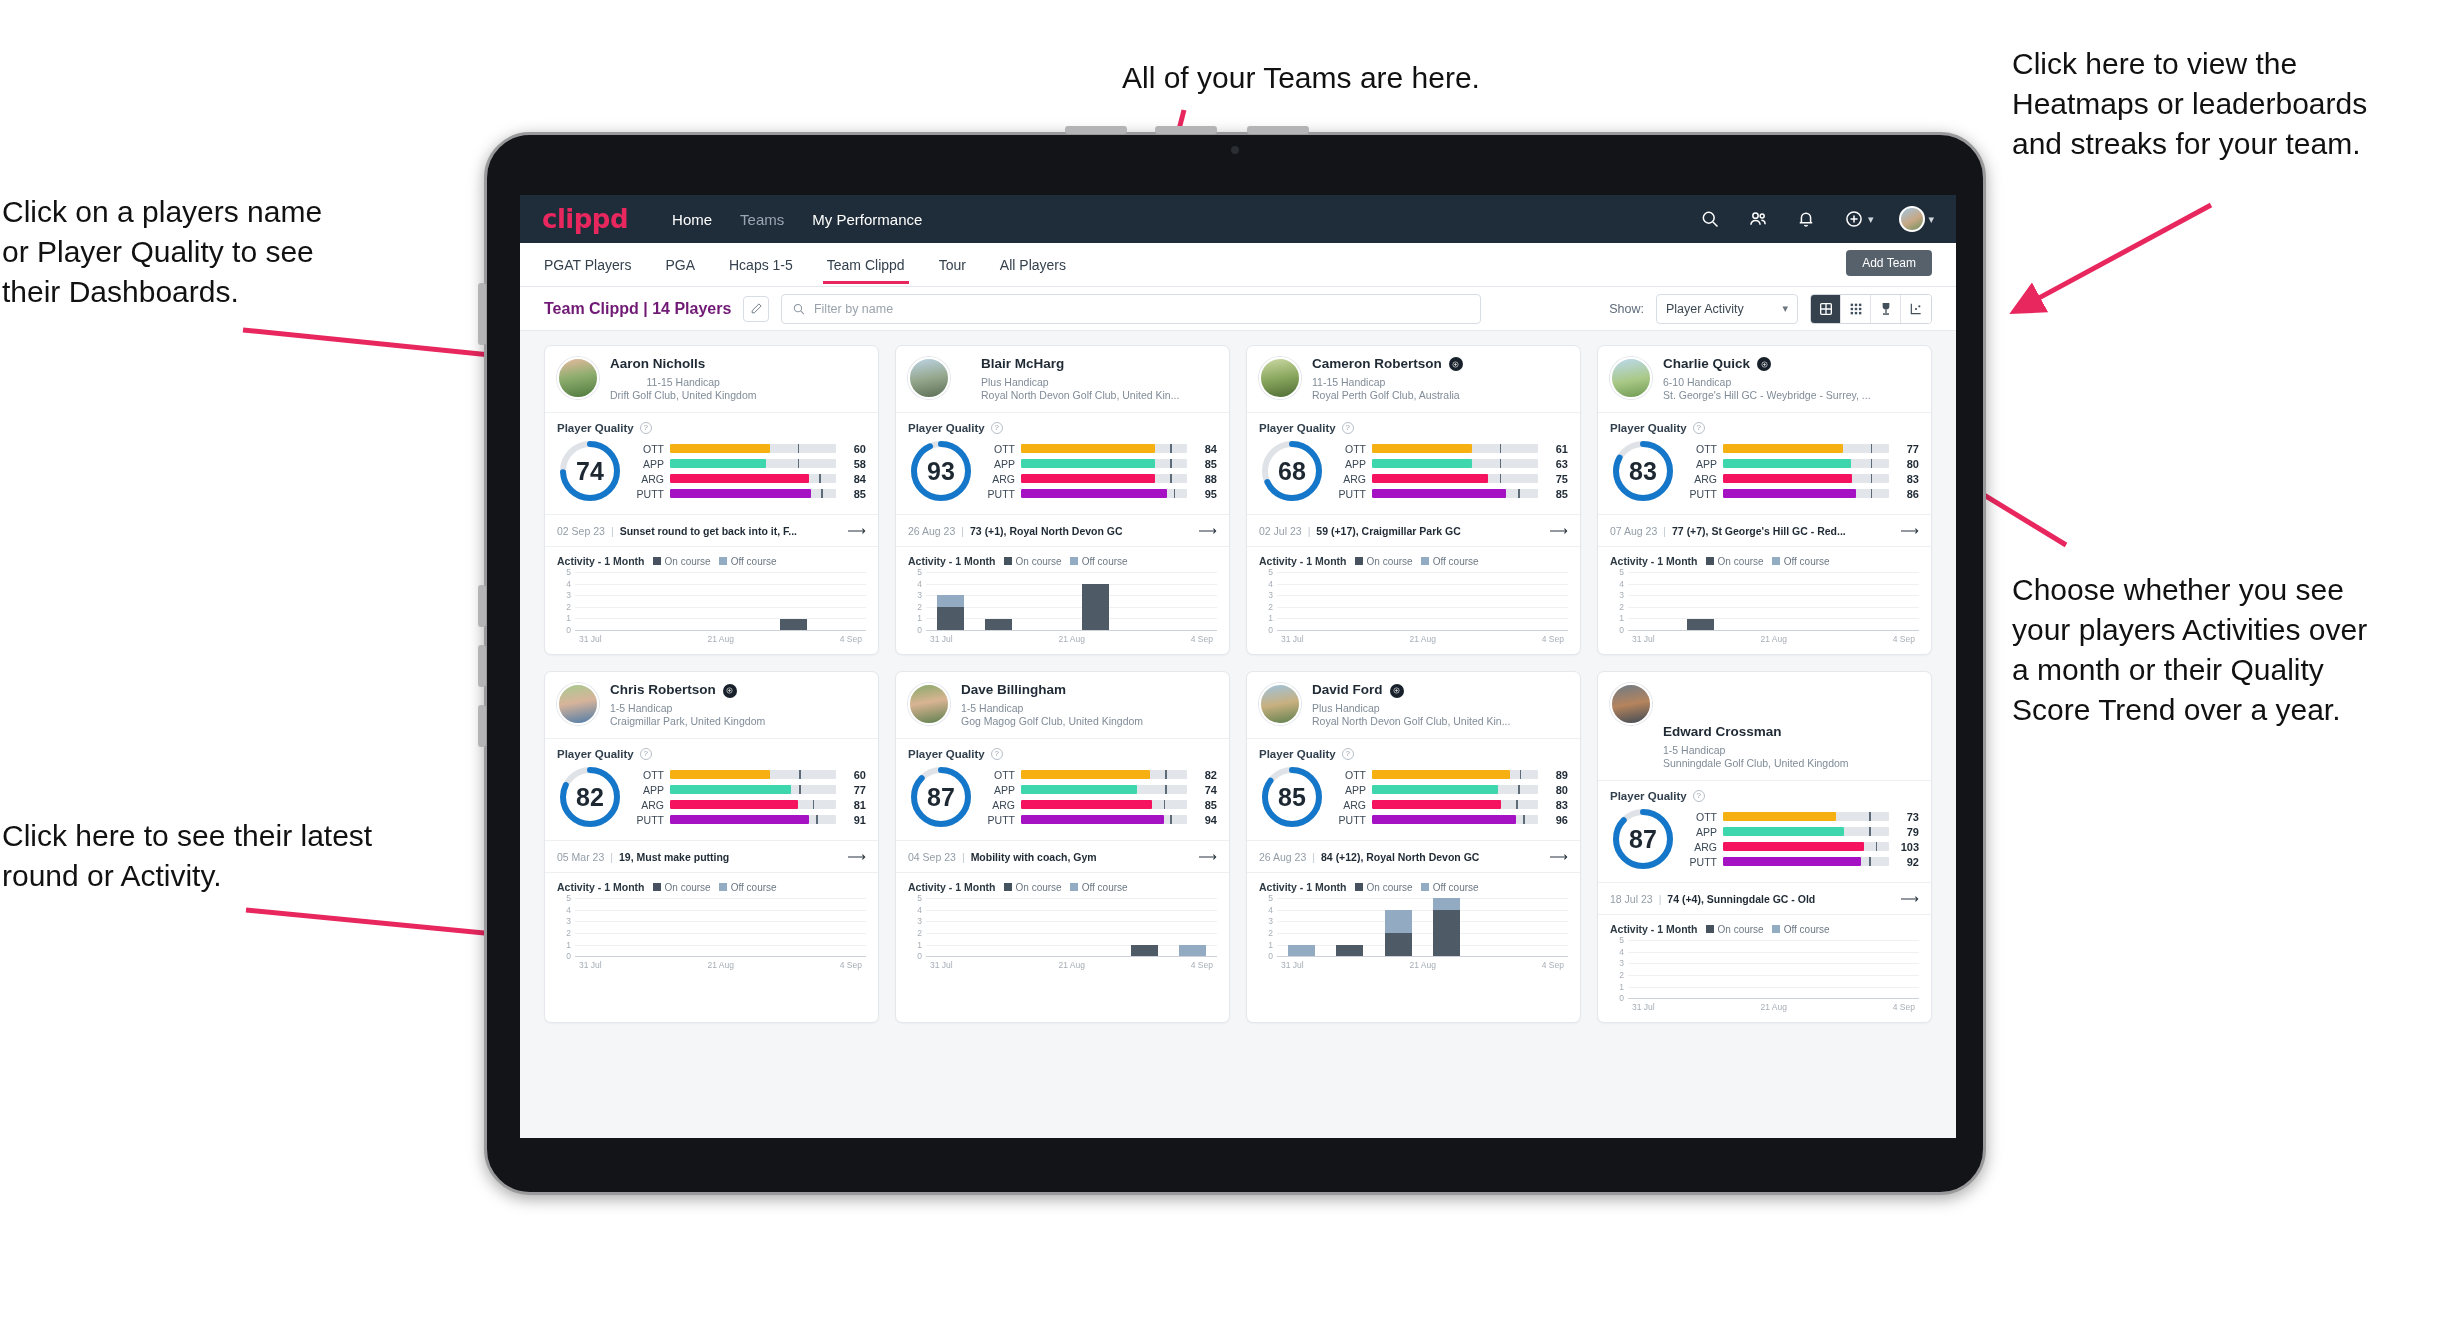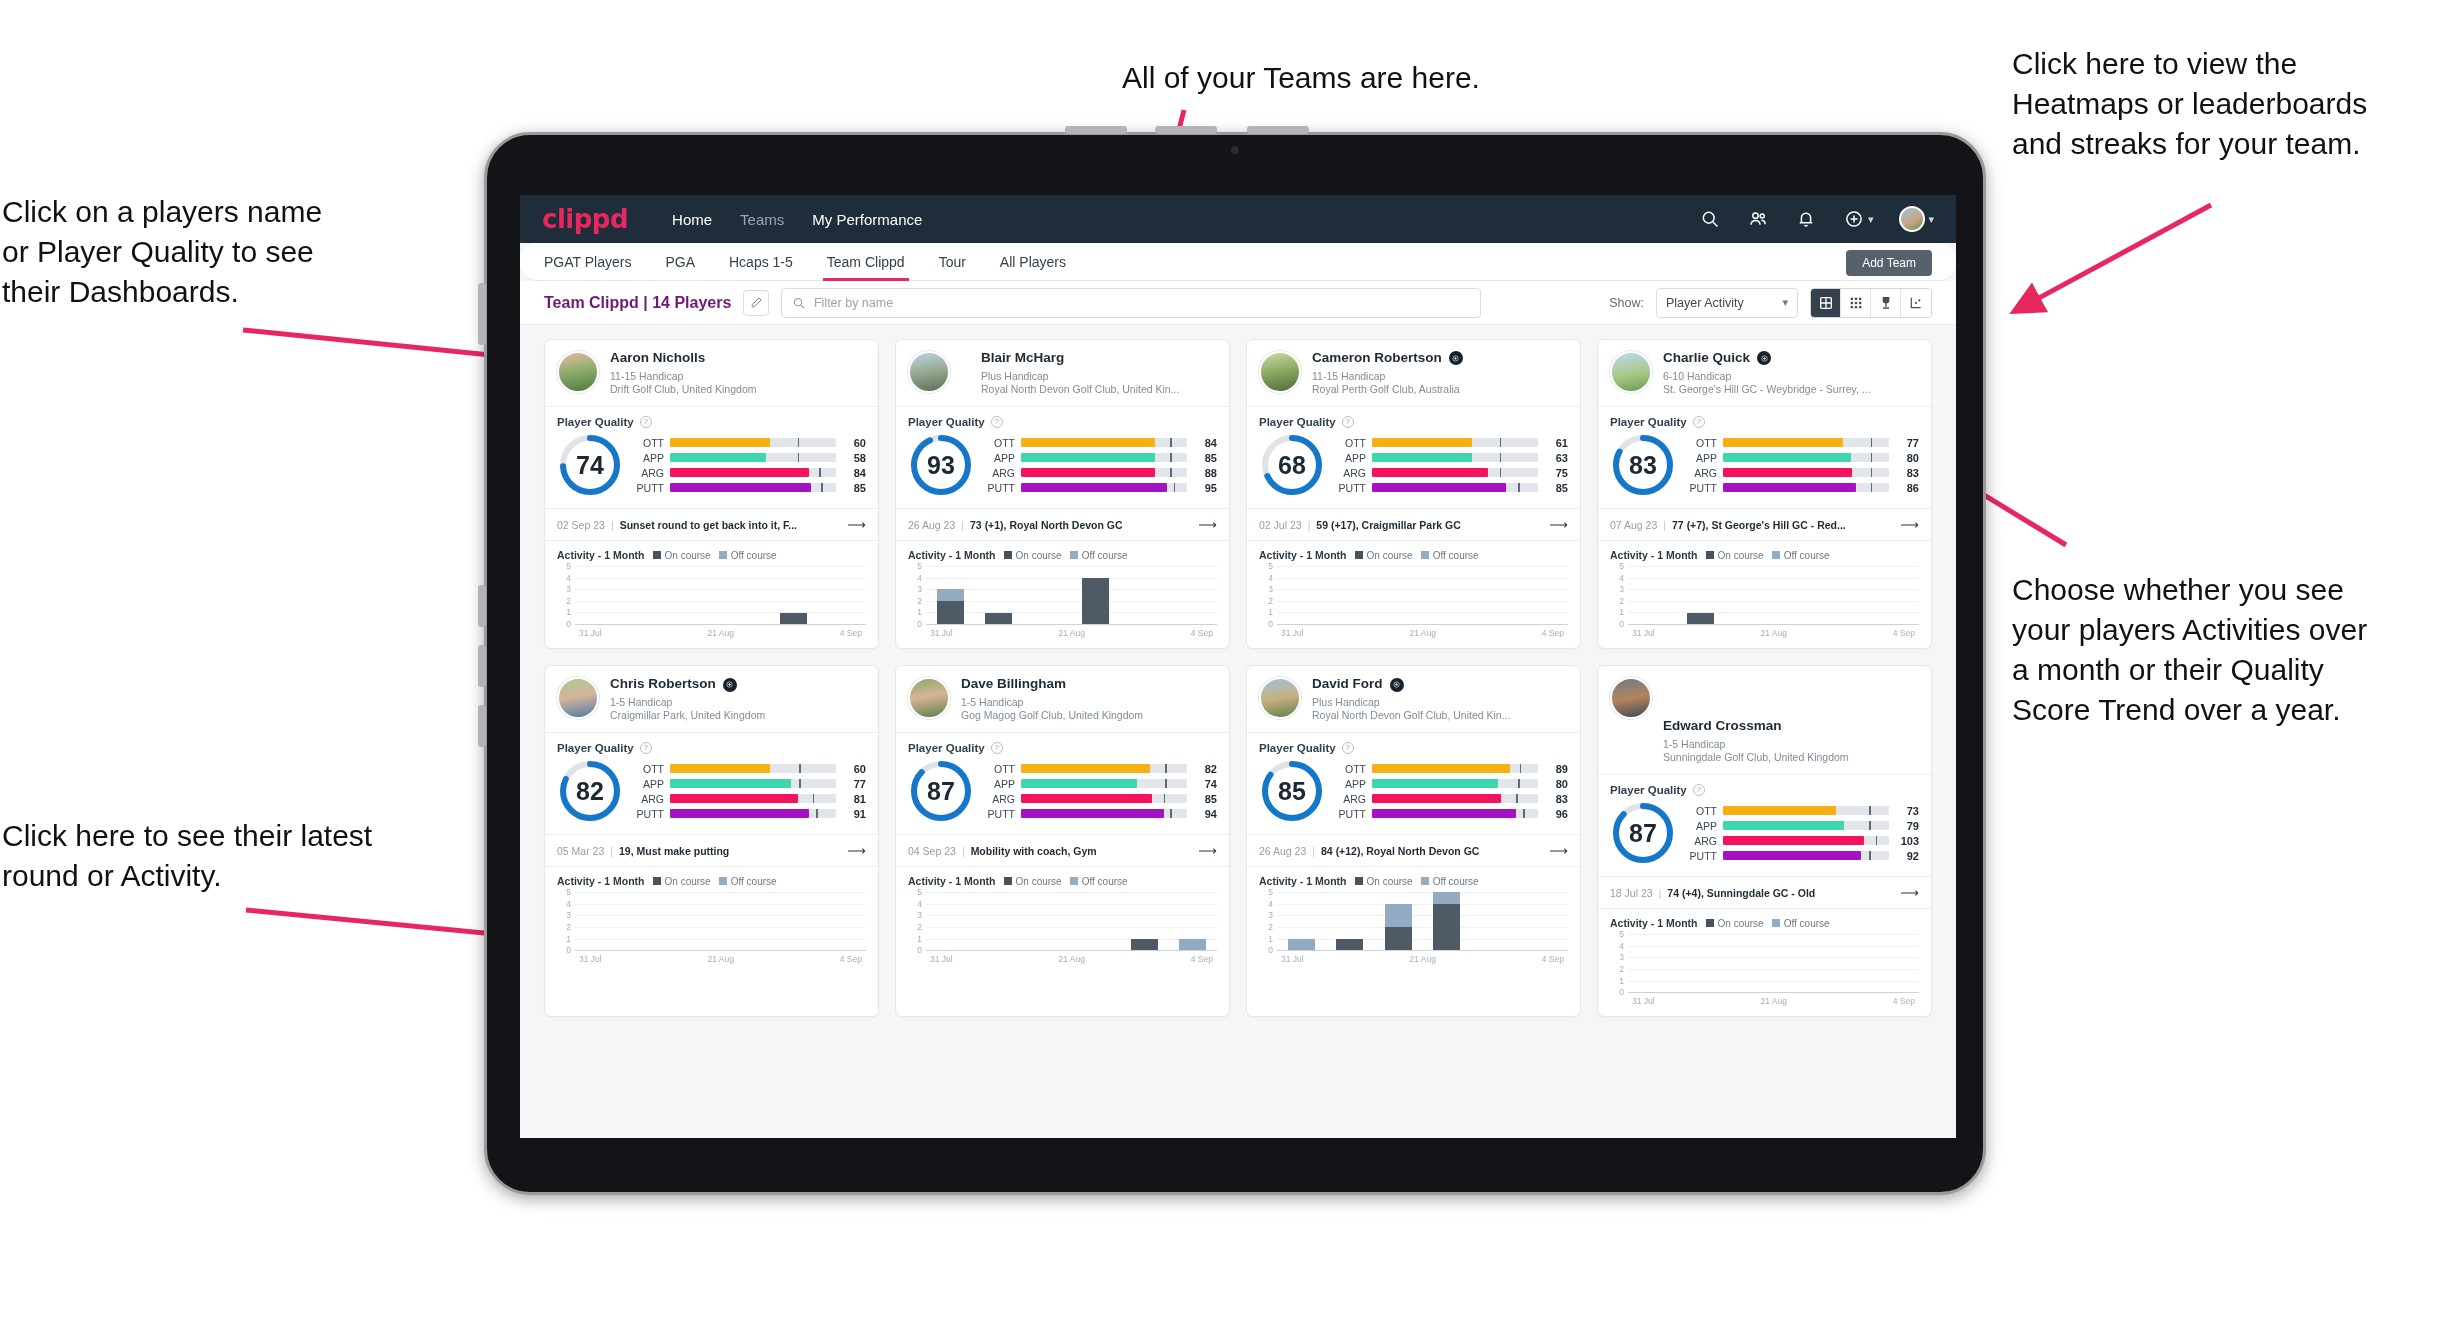--- a/index.html
+++ b/index.html
@@ -64,23 +64,23 @@
   .topnav-links a { color: #ffffff; font-size: 15px; text-decoration: none; }
   .topnav-links a.dim { color: #9aa6b2; }
   .topnav-right { margin-left: auto; display: flex; align-items: center; gap: 26px; }
   .ic { width: 22px; height: 22px; display: inline-flex; align-items: center; justify-content: center; color: #fff; }
   .ic svg { width: 20px; height: 20px; fill: none; stroke: #fff; stroke-width: 1.8; }
   .caret { color: #cfd6dd; font-size: 11px; margin-left: 3px; }
   .avatar-top { width: 26px; height: 26px; border-radius: 50%; background: linear-gradient(150deg,#9fc4e0 0%, #c8a886 55%, #6a8f5a 100%); border: 2px solid #fff; }
 
   
   .subnav {
-    height: 38px; background: #ffffff;
+    height: 44px; background: #ffffff;
     display: flex; align-items: center; padding: 0 24px;
-    border-bottom: 1px solid #e3e6ea; position: relative; border-radius: 17px;
+    border-bottom: 1px solid #e3e6ea; position: relative;
   }
   .subnav-item { font-size: 14px; color: #35424e; margin-right: 34px; position: relative; padding: 11px 0; white-space: nowrap; font-weight: 500;}
   .subnav-item.dimmed { color: #93a0ad; }
   .subnav-item.active { color: #33414e; }
   .subnav-item.active::after {
     content:""; position:absolute; left:-4px; right:-4px; bottom:0; height:3px; background:#e8275f;
   }
   .add-team-btn {
     position: absolute; right: 24px; top: 7px;
     background: #56616c; color: #fff; font-size: 12px;
@@ -350,21 +350,21 @@
                 <circle cx="17" cy="8" r="1.6" fill="#434f5b"></circle>
               </svg>
           </div>
         </div>
       </div>
 
       <div class="grid" id="cards">
           <div class="card">
             <div class="card-head">
               <div class="pavatar pa0"></div>
-              <div style="min-width: 0px;">
+              <div style="min-width: 0px; text-align: center;">
                 <div class="pname-row">
                   <div class="pname">Aaron Nicholls</div>
                 </div>
                 <div class="phandicap">11-15 Handicap</div>
                 <div class="pclub">Drift Golf Club, United Kingdom</div>
               </div>
             </div>
             <div class="quality-sec">
               <div class="q-title-row">
                 <span class="q-title">Player Quality</span>

